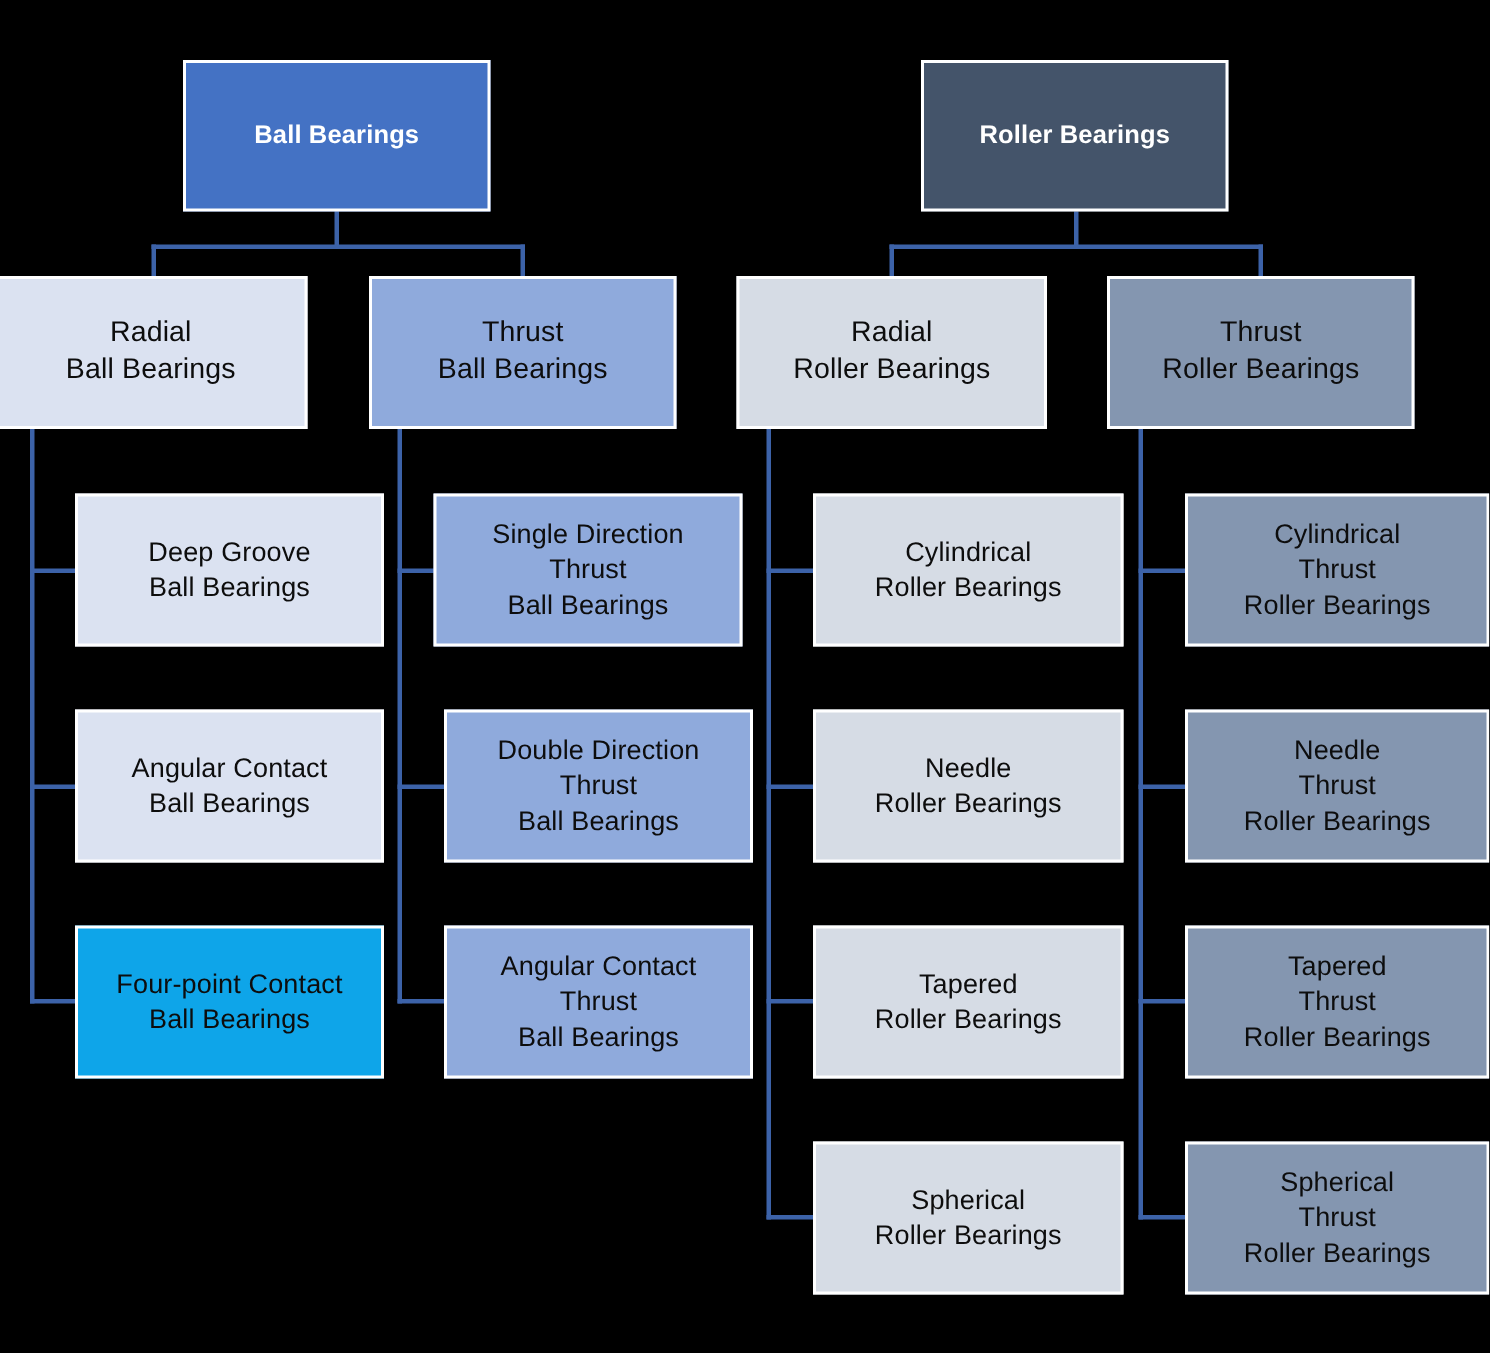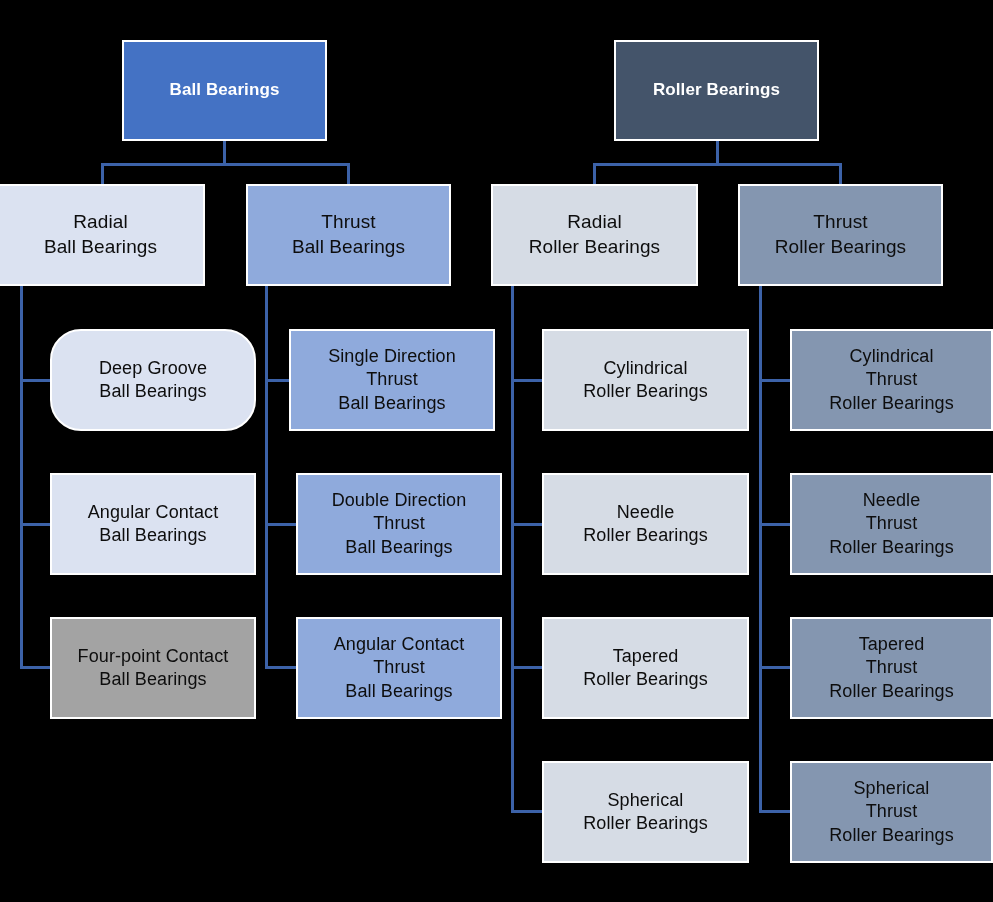--- a/index.html
+++ b/index.html
@@ -90,27 +90,27 @@
 
   <div class="node lvl2" style="left:246px;top:184px;width:205px;height:102px;background:#8FAADC;">Thrust
 Ball Bearings</div>
 
   <div class="node lvl2" style="left:491px;top:184px;width:207px;height:102px;background:#D6DCE5;">Radial
 Roller Bearings</div>
 
   <div class="node lvl2" style="left:738px;top:184px;width:205px;height:102px;background:#8496B0;">Thrust
 Roller Bearings</div>
 
-  <div class="node leaf" style="left:50px;top:329px;width:206px;height:102px;background:#DBE2F1;border-radius:31px;">Deep Groove
+  <div class="node leaf" style="left:50px;top:329px;width:206px;height:102px;background:#DBE2F1;">Deep Groove
 Ball Bearings</div>
 
   <div class="node leaf" style="left:50px;top:473px;width:206px;height:102px;background:#DBE2F1;">Angular Contact
 Ball Bearings</div>
 
-  <div class="node leaf" style="left:50px;top:617px;width:206px;height:102px;background:#a3a3a3;">Four-point Contact
+  <div class="node leaf" style="left:50px;top:617px;width:206px;height:102px;background:#0ea5e9;">Four-point Contact
 Ball Bearings</div>
 
   <div class="node leaf" style="left:289px;top:329px;width:206px;height:102px;background:#8FAADC;">Single Direction
 Thrust
 Ball Bearings</div>
 
   <div class="node leaf" style="left:296px;top:473px;width:206px;height:102px;background:#8FAADC;">Double Direction
 Thrust
 Ball Bearings</div>
 

